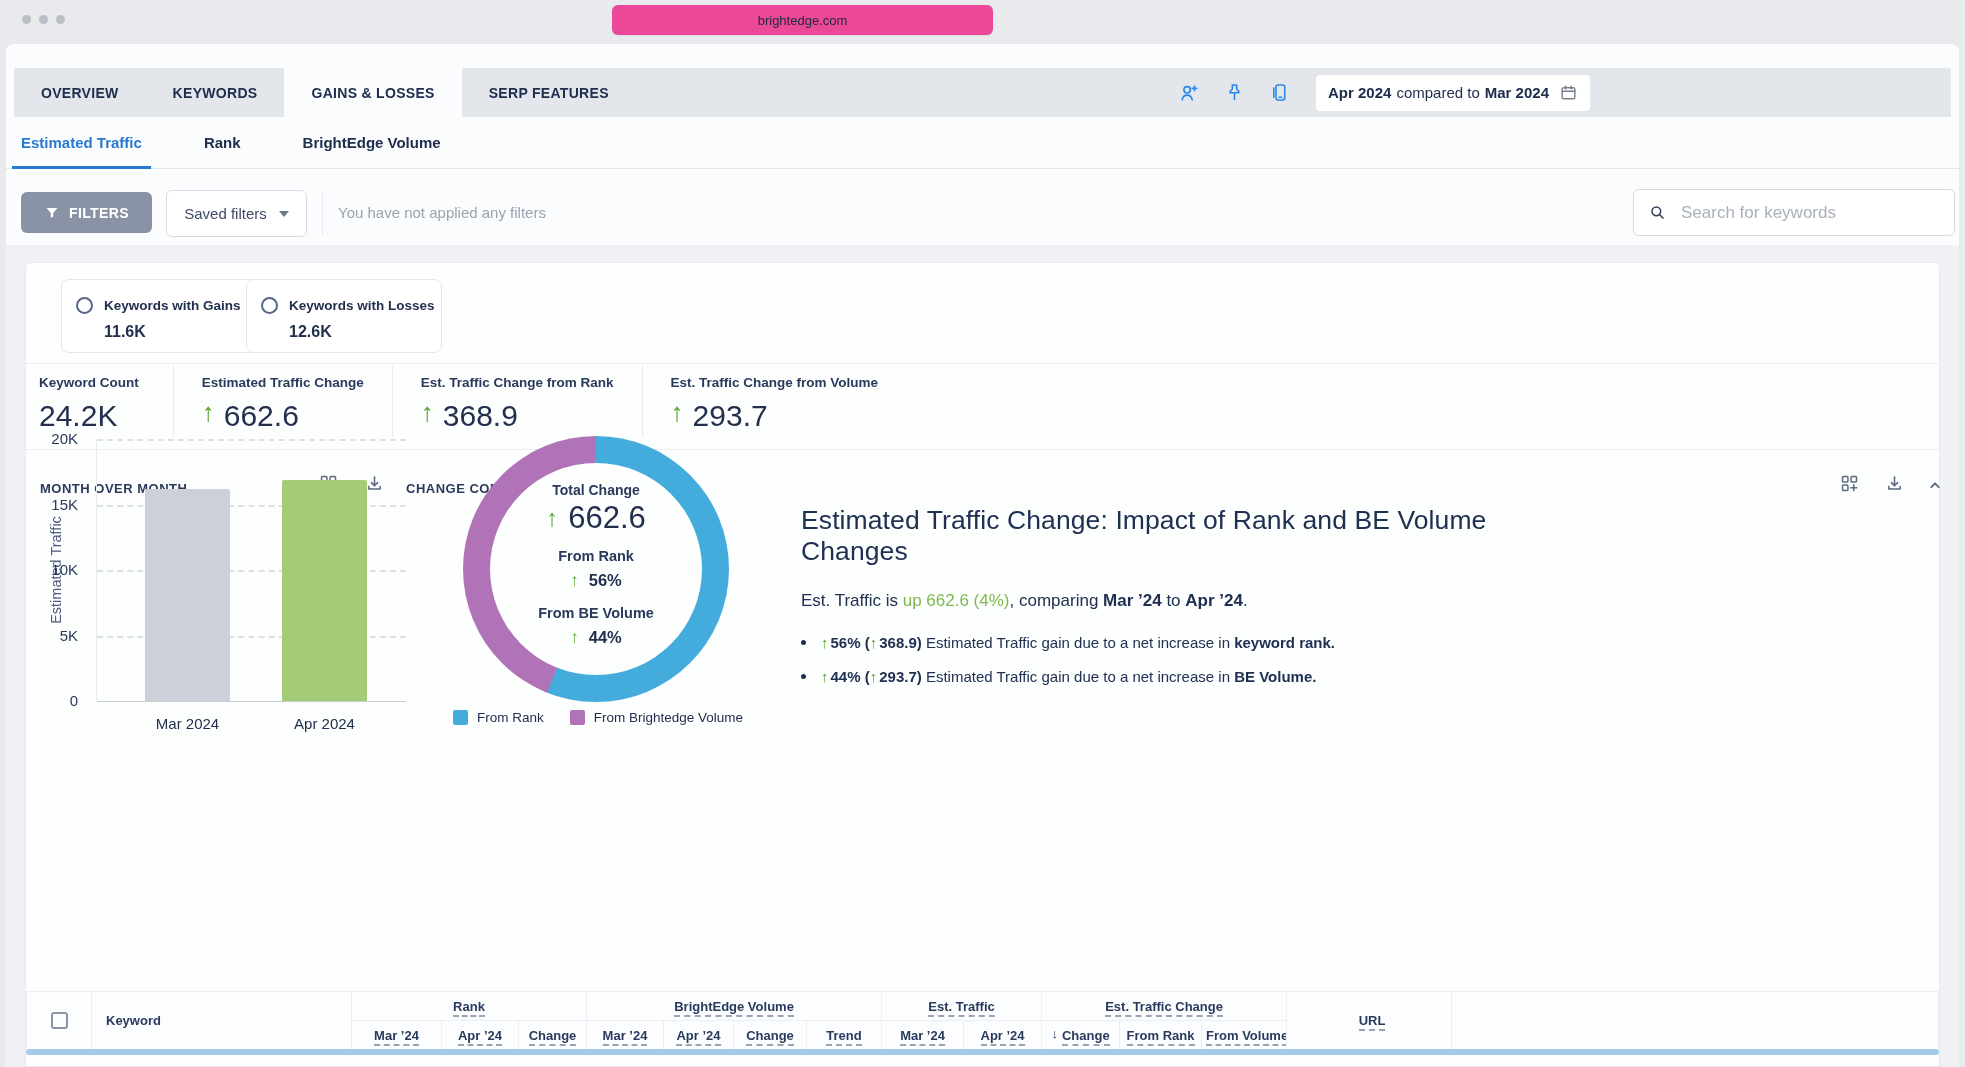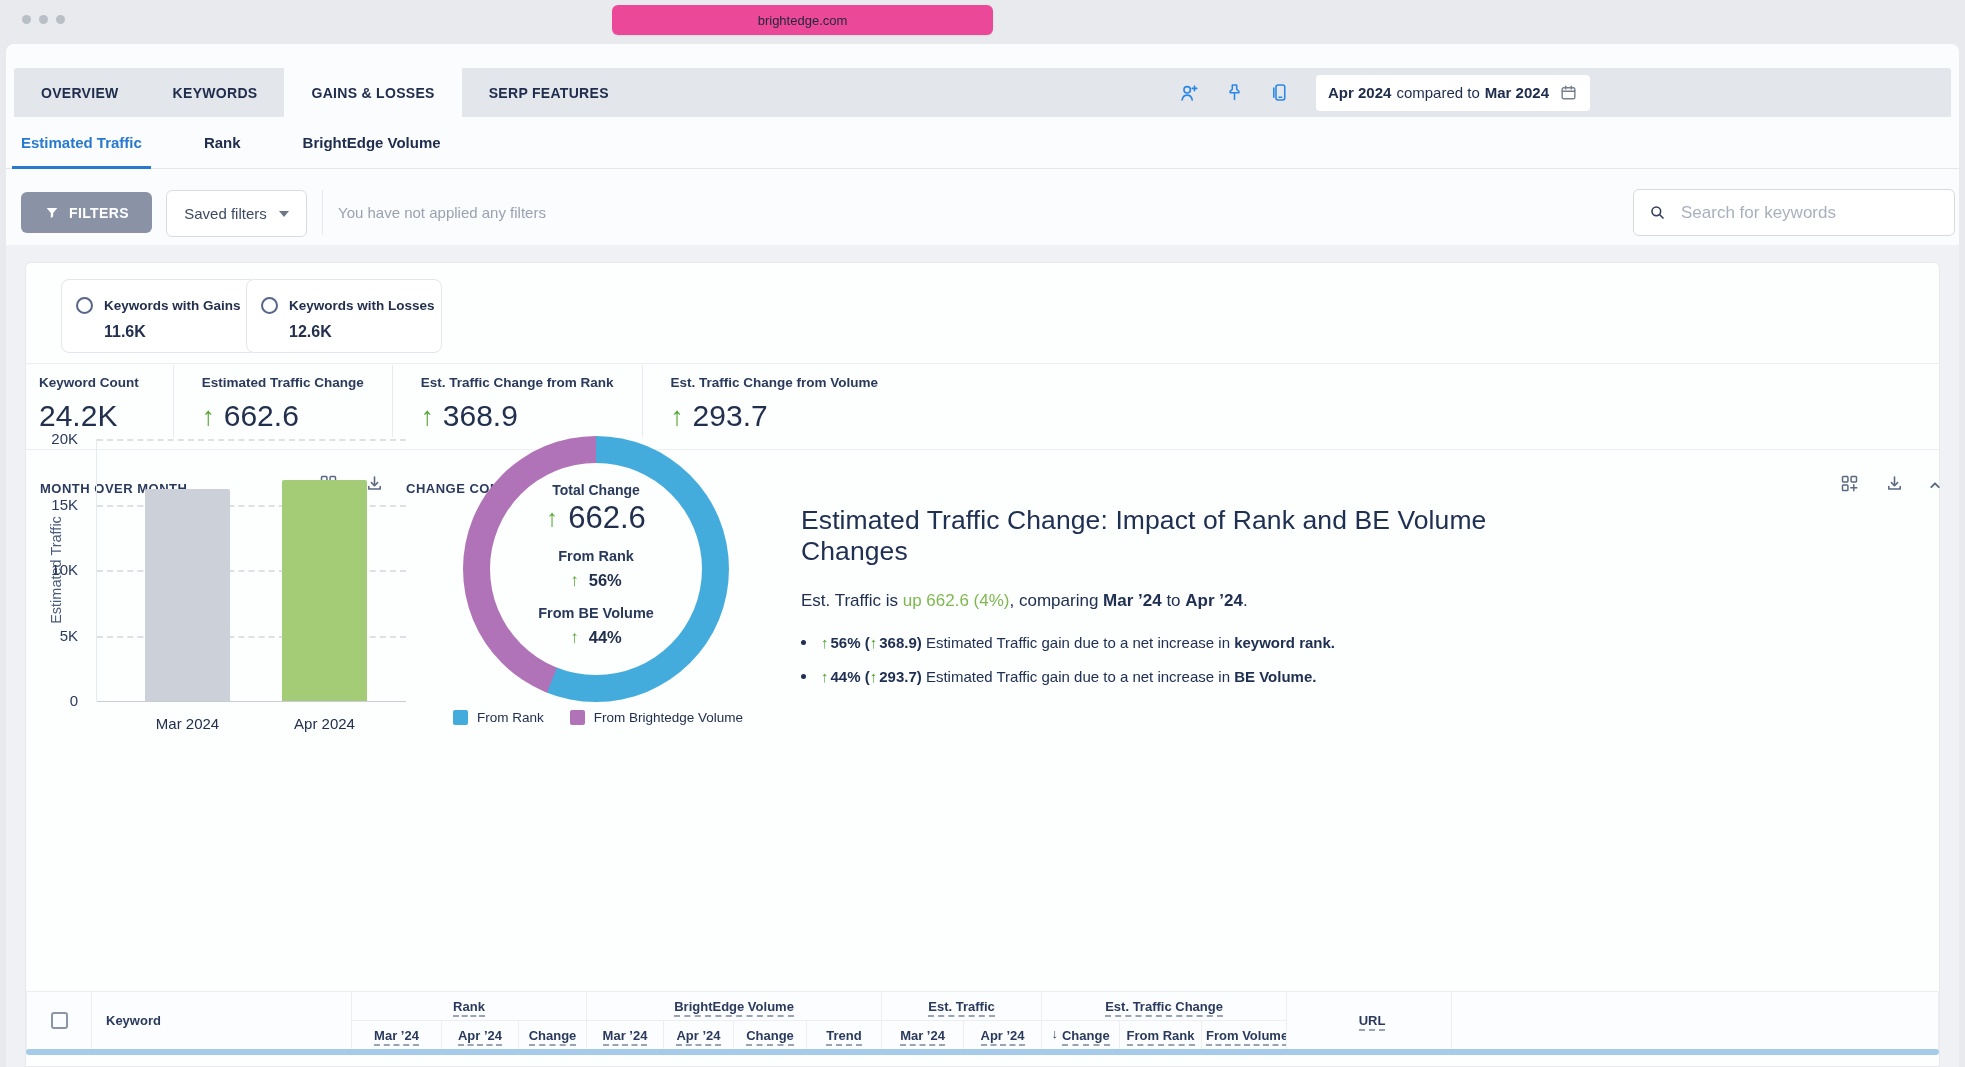--- a/index.html
+++ b/index.html
@@ -60,21 +60,21 @@
            border-radius:8px;cursor:pointer;box-sizing:border-box;}
   .radio{position:absolute;left:14px;top:17px;width:17px;height:17px;border:2px solid #566588;border-radius:50%;box-sizing:border-box;}
   .gl-label{position:absolute;left:42px;top:18px;font-size:13.5px;font-weight:700;color:#22304E;white-space:nowrap;}
   .gl-value{position:absolute;left:42px;top:43px;font-size:16px;font-weight:700;color:#22304E;}
   
   .stats{position:absolute;left:13px;top:102px;display:flex;}
   .stat{padding:10px 28px 0 28px;height:72px;box-sizing:border-box;}
   .stat:first-child{padding-left:0;padding-right:34px;}
   .stat + .stat{border-left:1px solid #E8EAEE;}
   .stat .lbl{font-size:13.5px;font-weight:700;color:#2A3A5C;margin-bottom:9px;white-space:nowrap;}
-  .stat .val{font-size:30px;font-weight:500;color:#22304E;display:flex;align-items:center;gap:9px;}
+  .stat .val{font-size:30px;font-weight:500;color:#22304E;display:flex;gap:9px;}
   .arrow-up{color:#55A630;font-weight:700;line-height:1;}
   .stat .arrow-up{font-size:26px;}
   
   .section-label{position:absolute;font-size:13px;font-weight:700;color:#2A3A5C;letter-spacing:.5px;white-space:nowrap;}
   .iconbtn{position:absolute;color:#5A6880;cursor:pointer;}
   
   .barchart{position:absolute;left:0;top:176px;width:390px;height:310px;}
   .bc-ylabel{position:absolute;left:30px;top:131px;transform:translate(-50%,-50%) rotate(-90deg);
              font-size:14.5px;color:#4B5B7C;white-space:nowrap;}
   .bc-yticks{position:absolute;left:0;top:0;width:62px;height:262px;}

